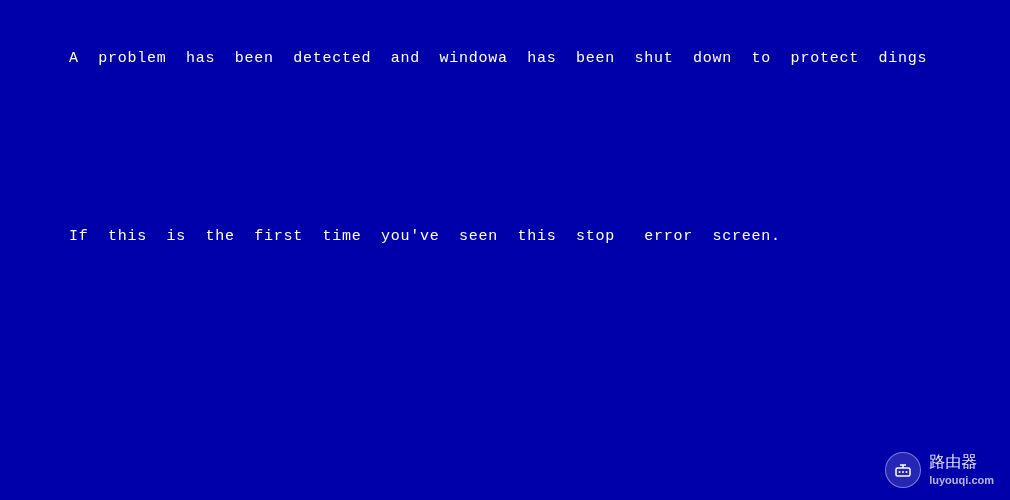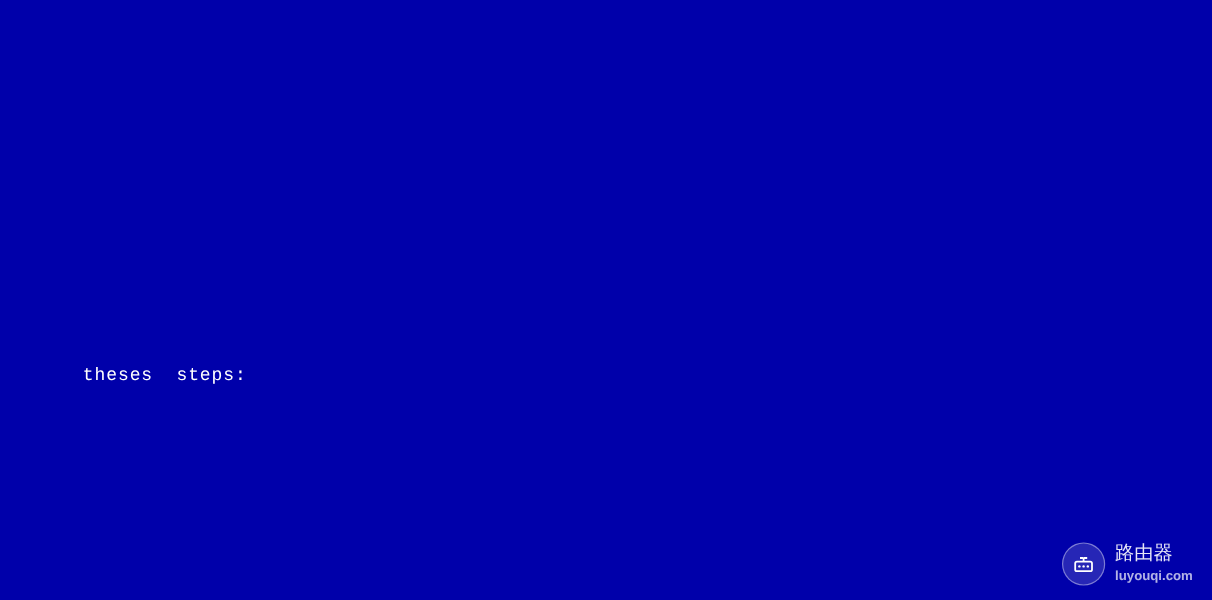--- a/index.html
+++ b/index.html
@@ -53,26 +53,27 @@
       align-items: center;
       justify-content: center;
       border: 1px solid rgba(255,255,255,0.4);
     }
   </style>
 </head>
 <body>
 
 <div class="bsod-container">
   <div class="bsod-text">
+    <span>A  problem  has  been  detected  and  windowa  has  been  shut  down  to  protect  dings</span>
     <br>
     <br>
     <br>
+    <span>If  this  is  the  first  time  you've  seen  this  stop   error  screen.</span>
     <br>
     <br>
-    <span>theses  steps:</span>
     <br>
     
     <br>
     
     <br>
     
     <br>
     
     <br>
     

